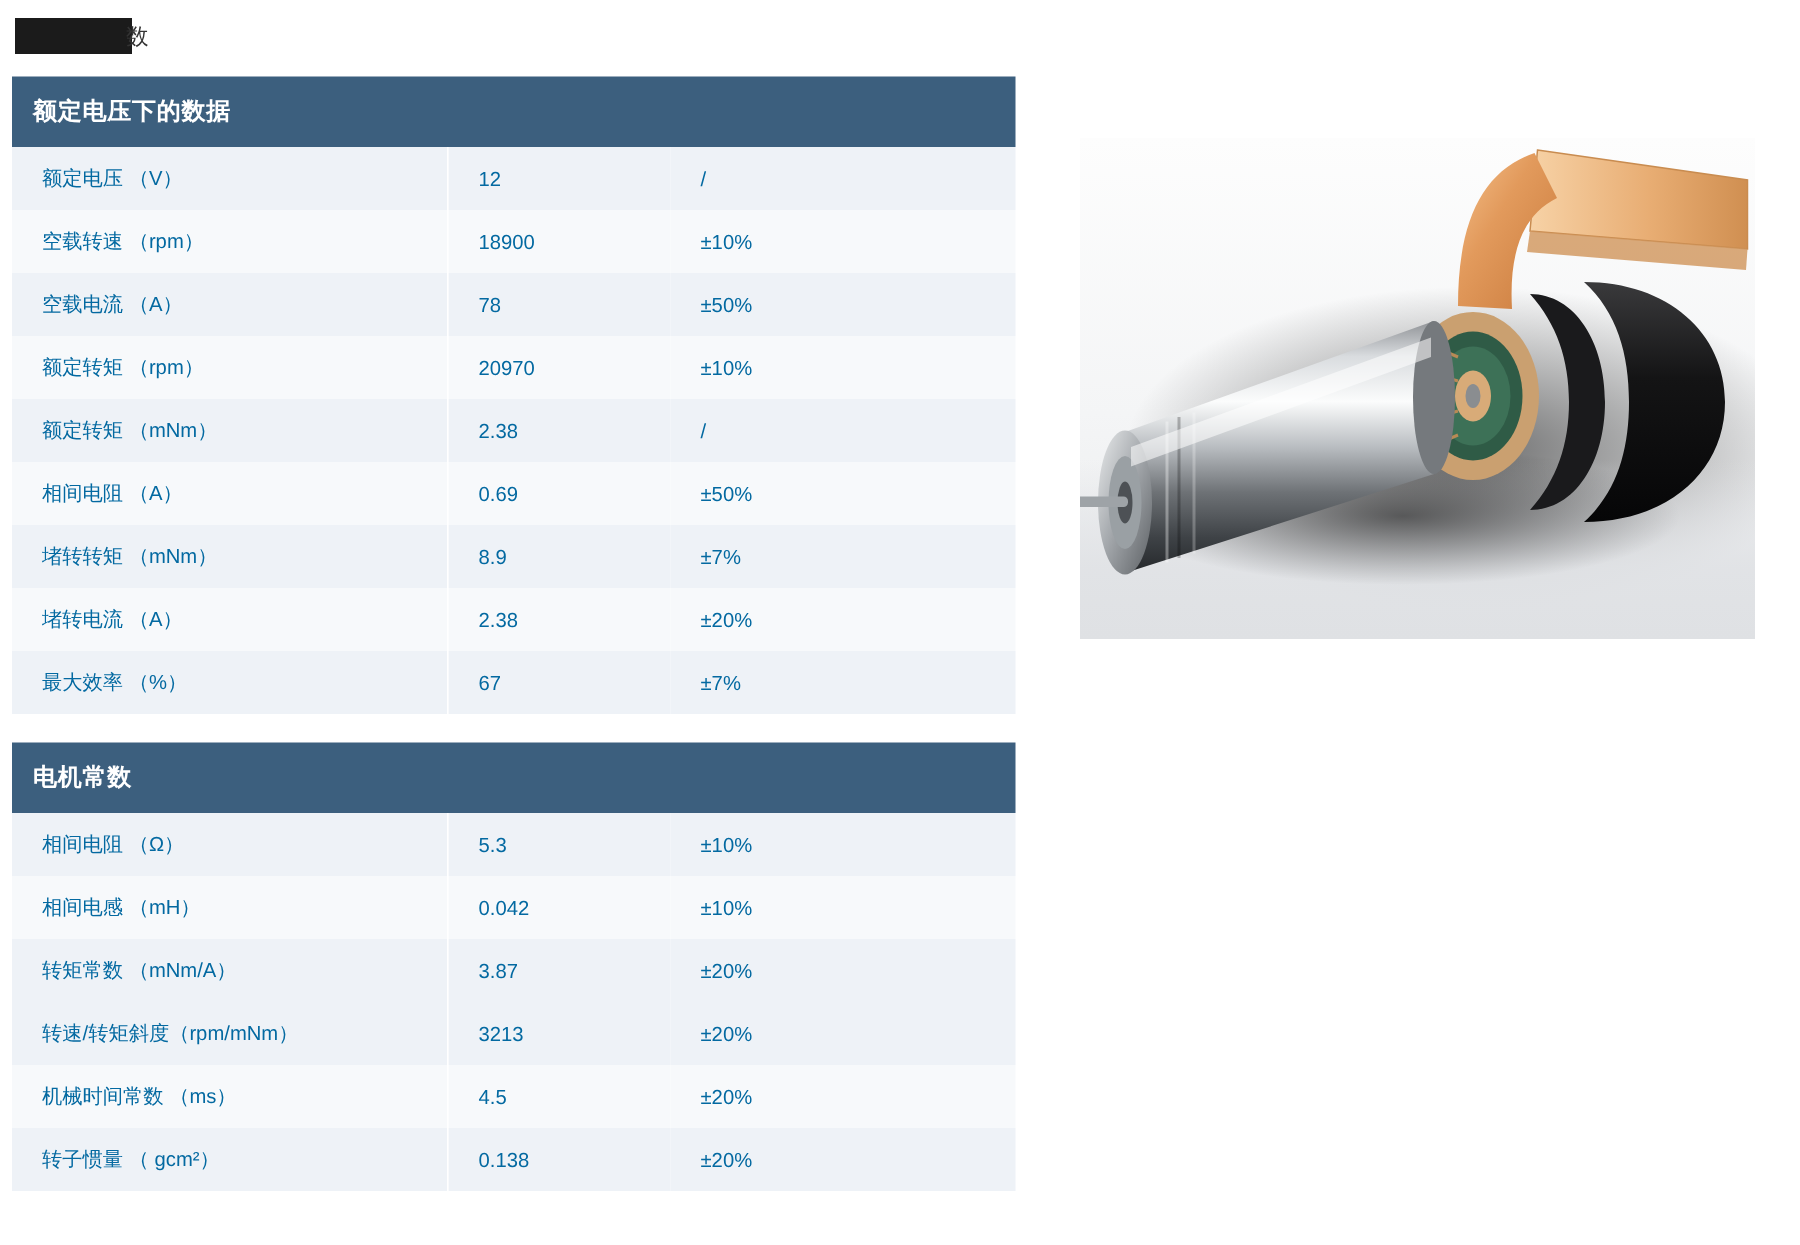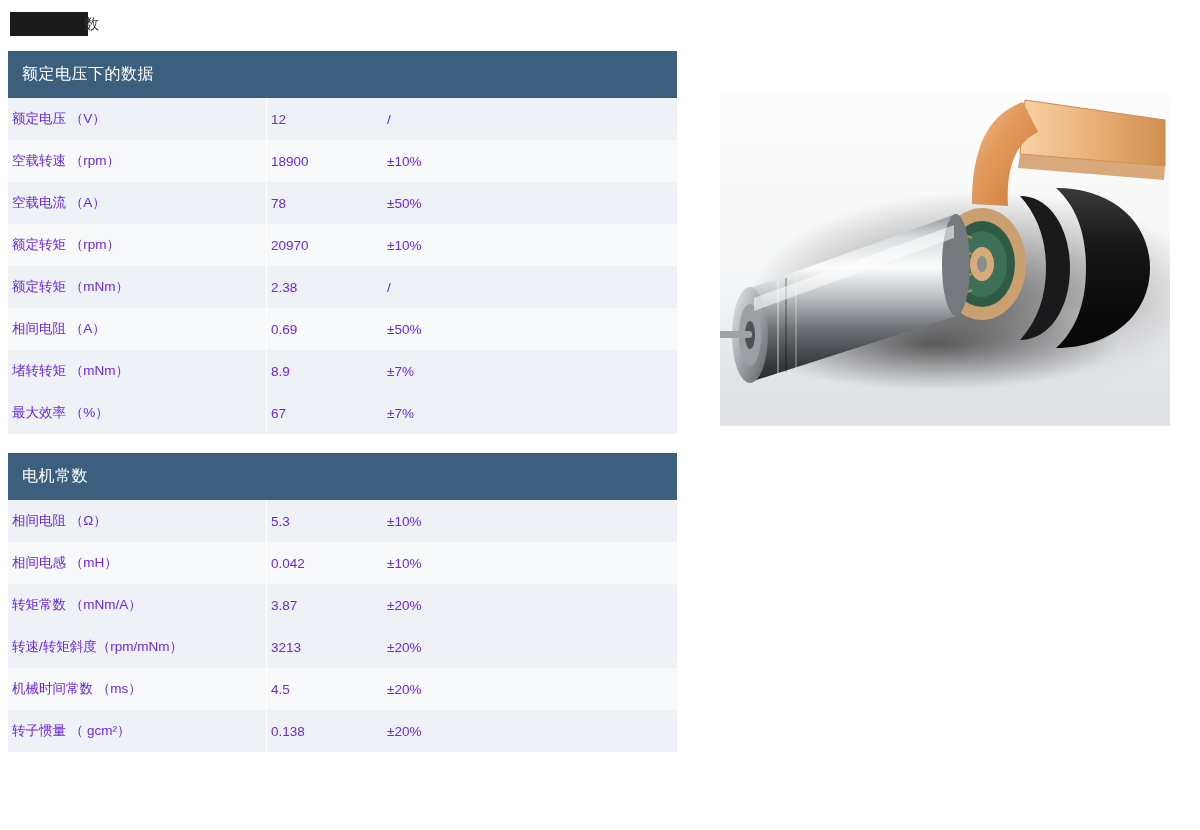--- a/index.html
+++ b/index.html
@@ -49,33 +49,33 @@
     position: absolute;
     left: 8px;
     top: 51px;
     width: 669px;
   }
   .tbl-block { margin-bottom: 19px; }
   .tbl-header {
     background: #3c5f7e;
     color: #ffffff;
     font-size: 16px;
-    font-weight: normal;
+    font-weight: bold;
     padding: 13px 14px;
     letter-spacing: .5px;
   }
   table.spec {
     width: 100%;
     border-collapse: collapse;
     table-layout: fixed;
   }
   table.spec td {
     font-size: 13.5px;
-    color: #6d28d9;
-    padding: 0 4px;
+    color: #0369a1;
+    padding: 0 20px;
     height: 42px;
     vertical-align: middle;
     border: none;
   }
   table.spec tr.odd  td { background: #eef2f7; }
   table.spec tr.even td { background: #f7f9fb; }
   table.spec td.c-name  { width: 250px; border-right: 1px solid #ffffff; }
   table.spec td.c-value { width: 108px; margin-left: 28px; }
   table.spec td.c-tol   { }
 
@@ -142,20 +142,25 @@
           </tr>
           <tr class="even">
             <td class="c-name">相间电阻 （A）</td>
             <td class="c-value">0.69</td>
             <td class="c-tol">±50%</td>
           </tr>
           <tr class="odd">
             <td class="c-name">堵转转矩 （mNm）</td>
             <td class="c-value">8.9</td>
             <td class="c-tol">±7%</td>
+          </tr>
+          <tr class="even">
+            <td class="c-name">堵转电流 （A）</td>
+            <td class="c-value">2.38</td>
+            <td class="c-tol">±20%</td>
           </tr>
           <tr class="odd">
             <td class="c-name">最大效率 （%）</td>
             <td class="c-value">67</td>
             <td class="c-tol">±7%</td>
           </tr>
         </tbody>
       </table>
     </div>
 

